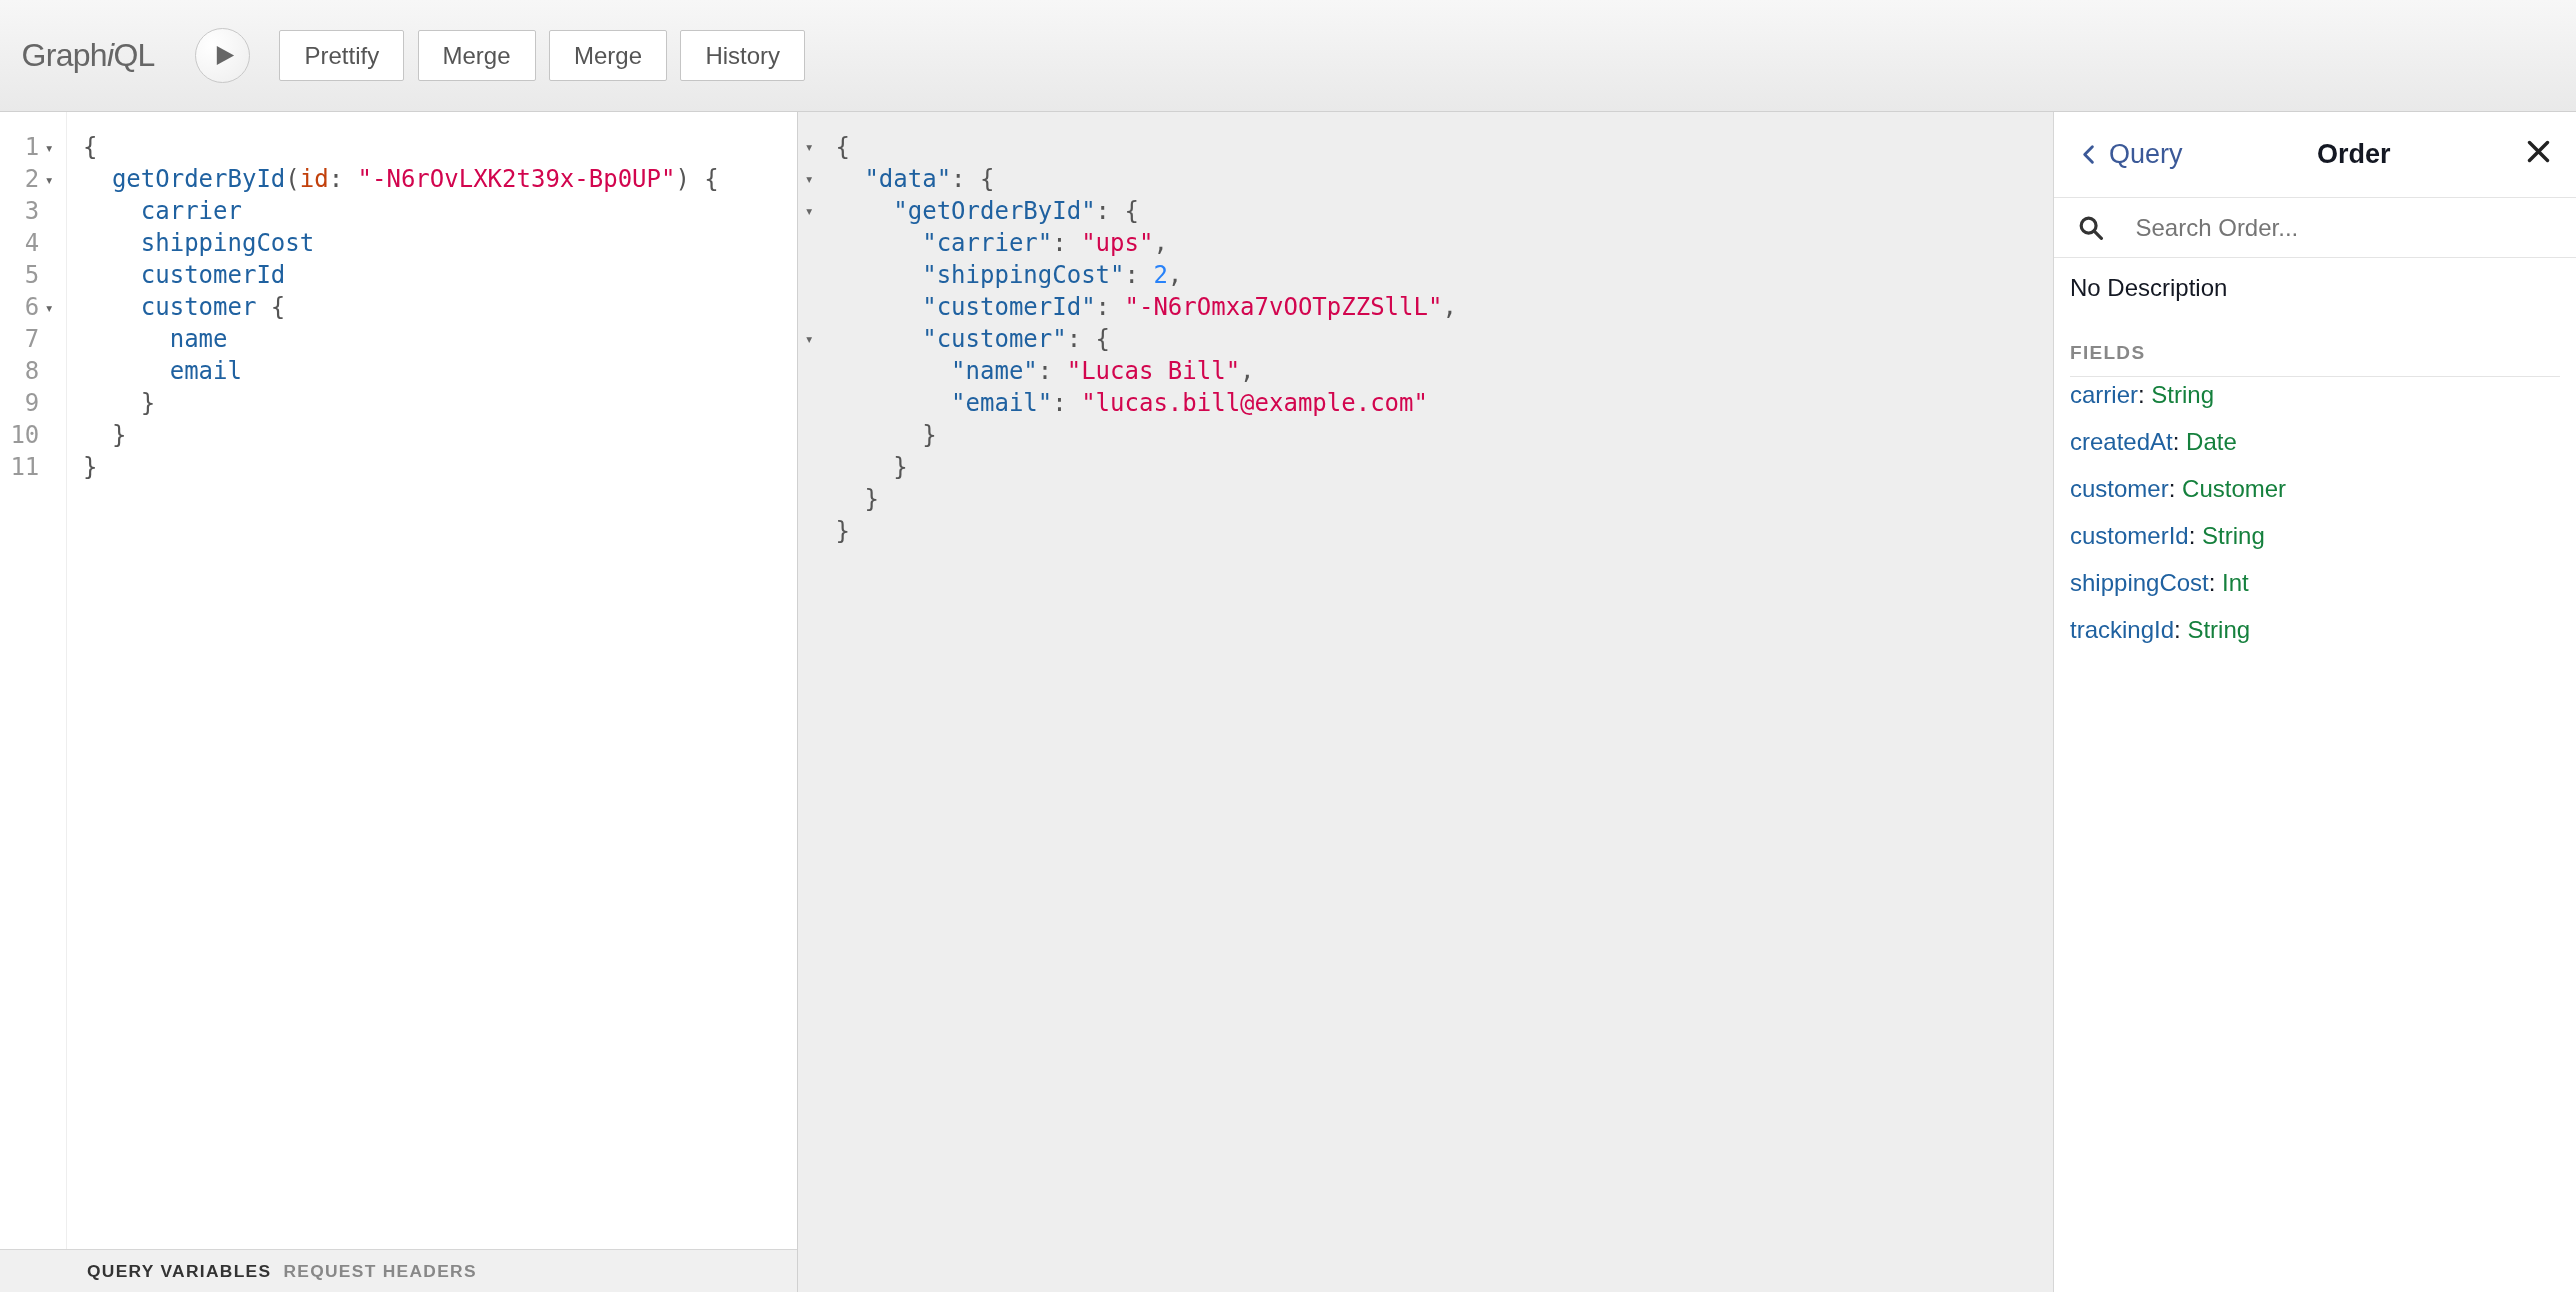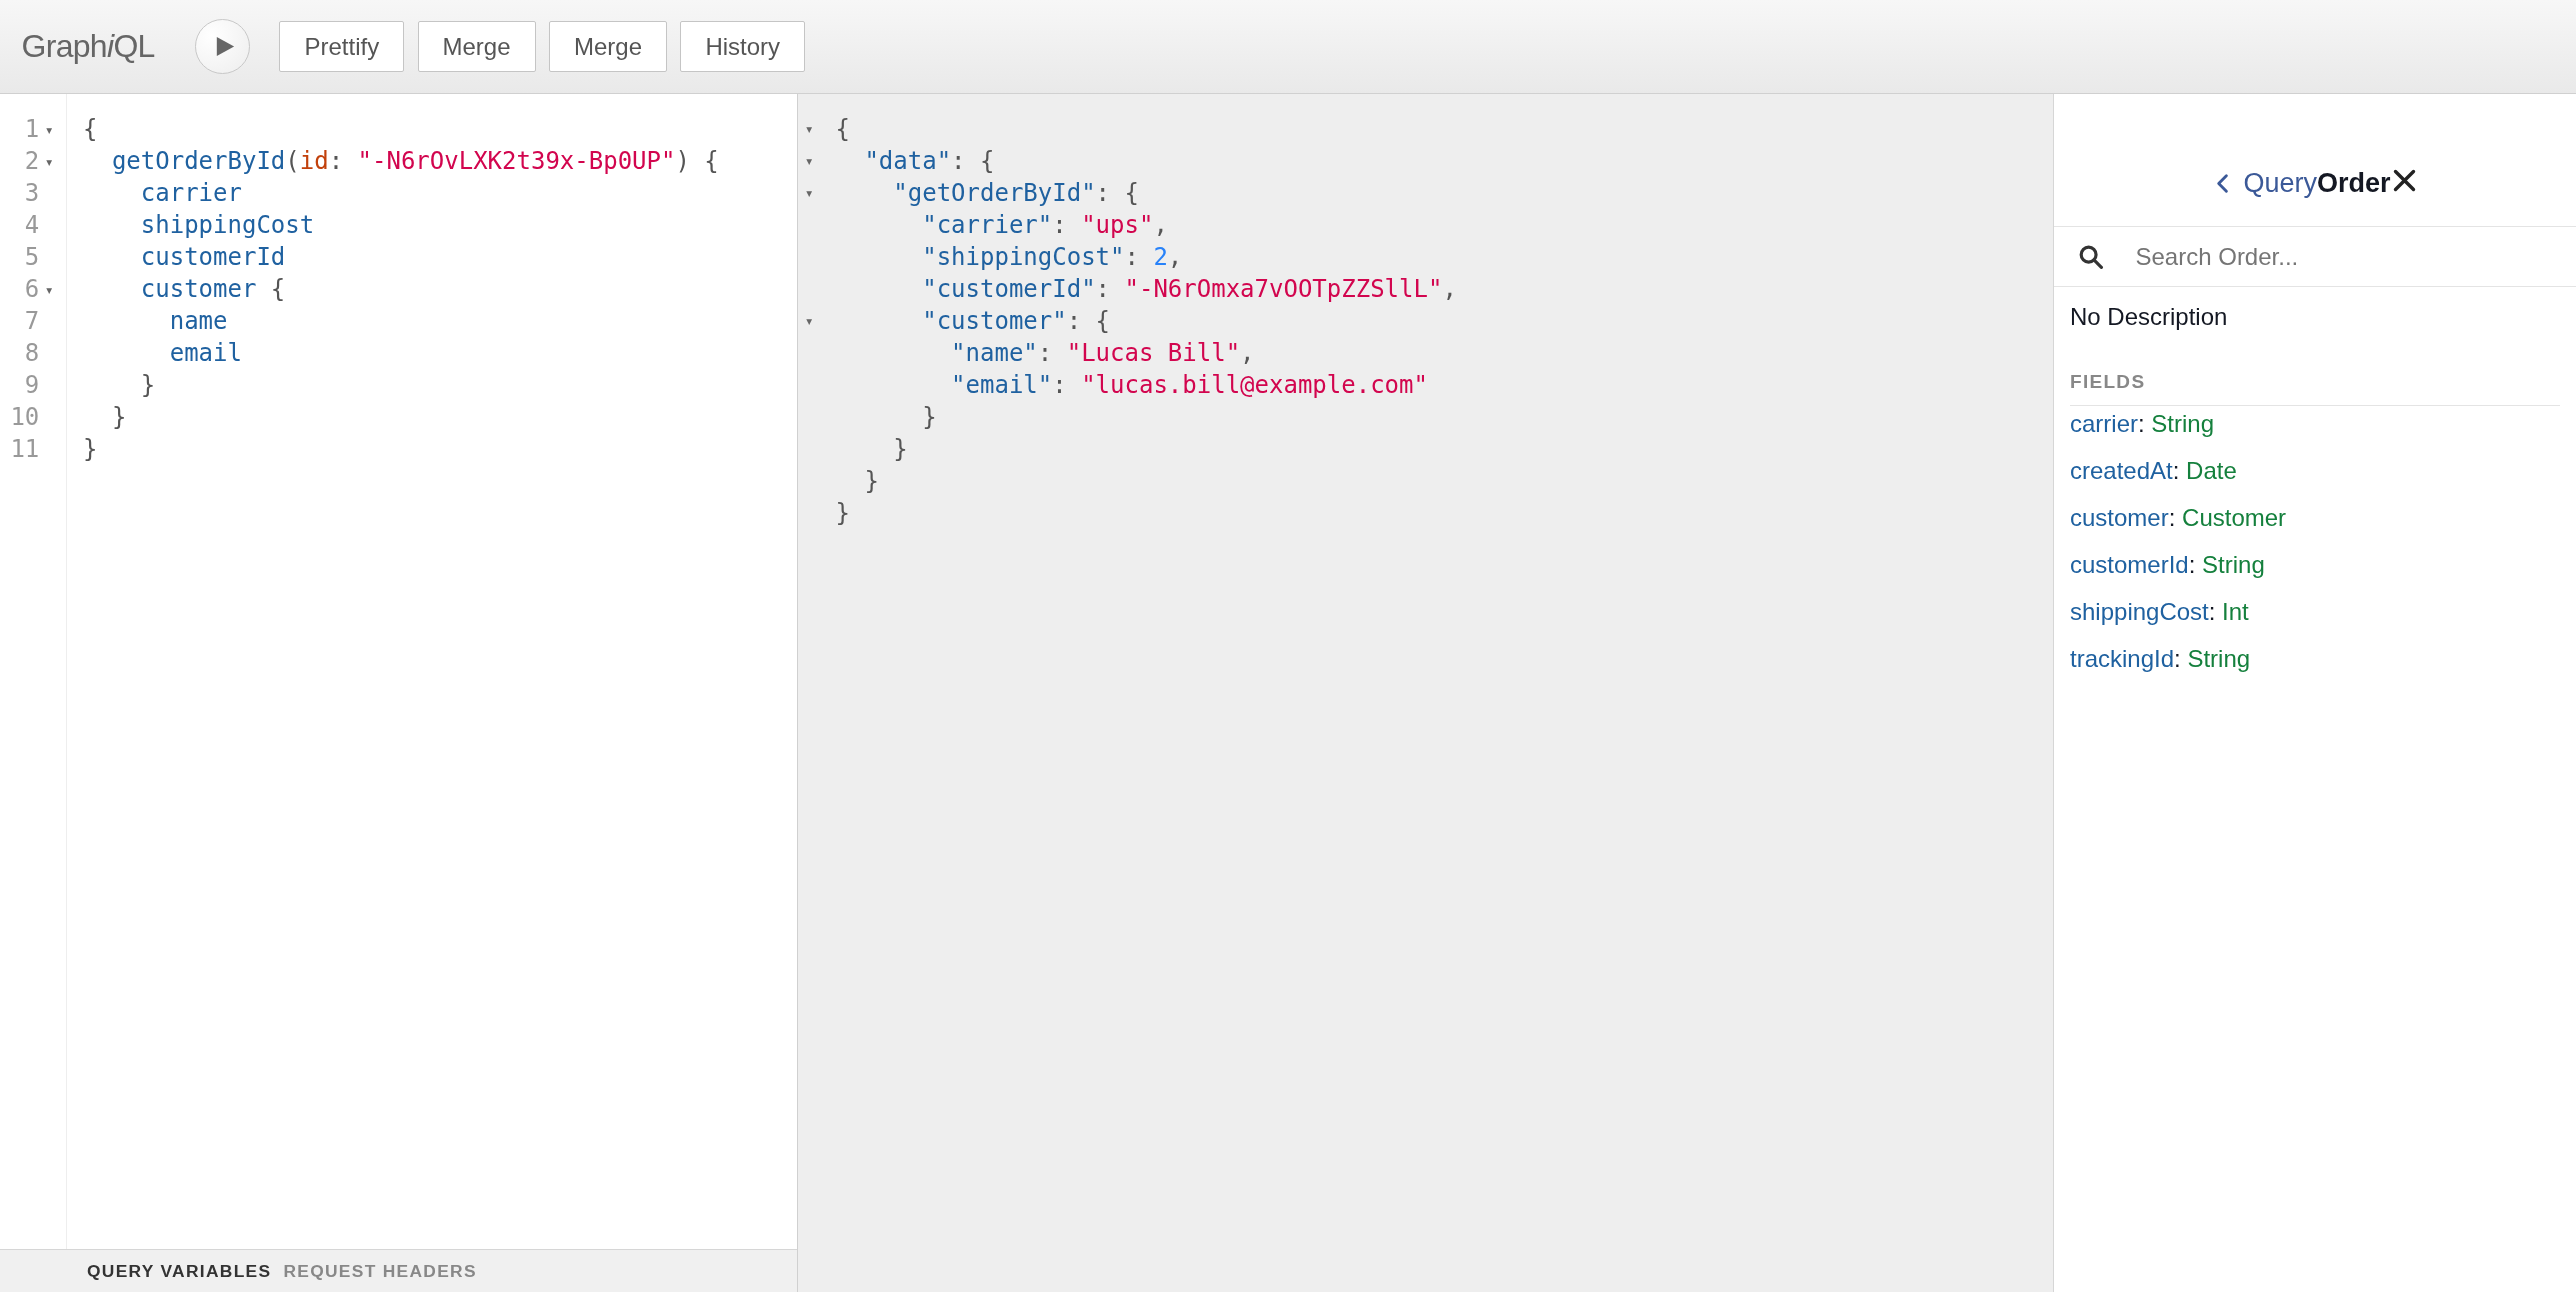--- a/index.html
+++ b/index.html
@@ -8,21 +8,21 @@
     font-family: -apple-system, BlinkMacSystemFont, "Segoe UI", Helvetica, Arial, sans-serif;
     font-size: 21.5px;
     color: #141823;
     background: #f6f7f7;
   }
   .app { display: flex; flex-direction: column; height: 100%; }
 
   
   .topbar {
     display: flex; align-items: center;
-    height: 94px;
+    height: 112px;
     padding: 0 21.5px;
     background: linear-gradient(#f7f7f7, #e9e9e9);
     border-bottom: 1.3px solid #d0d0d0;
     gap: 13.4px;
   }
   .logo {
     font-size: 32px;
     letter-spacing: -0.7px;
     color: #666;
     user-select: none;
@@ -126,25 +126,24 @@
   .tok-key    { color: #1f61a0; }
 
   
   .docs {
     flex: 0 0 523px;
     background: #fff;
     border-left: 1.3px solid #d6d6d6;
     display: flex; flex-direction: column;
   }
   .docs-head {
-    display: flex; align-items: center; justify-content: center;
+    display: flex; align-items: center; justify-content: space-between;
     height: 86px;
     padding: 12px 24px;
     border-bottom: 1.3px solid #e4e4e4;
-    margin-top: 47px;
   }
   .docs-back {
     display: flex; align-items: center; gap: 8px;
     color: #3B5998; font-size: 27px; cursor: pointer;
   }
   .docs-title { font-weight: 700; font-size: 27px; }
   .docs-close { cursor: pointer; }
   .docs-close svg { width: 27px; height: 27px; }
   .docs-search {
     display: flex; align-items: center; gap: 32px;

